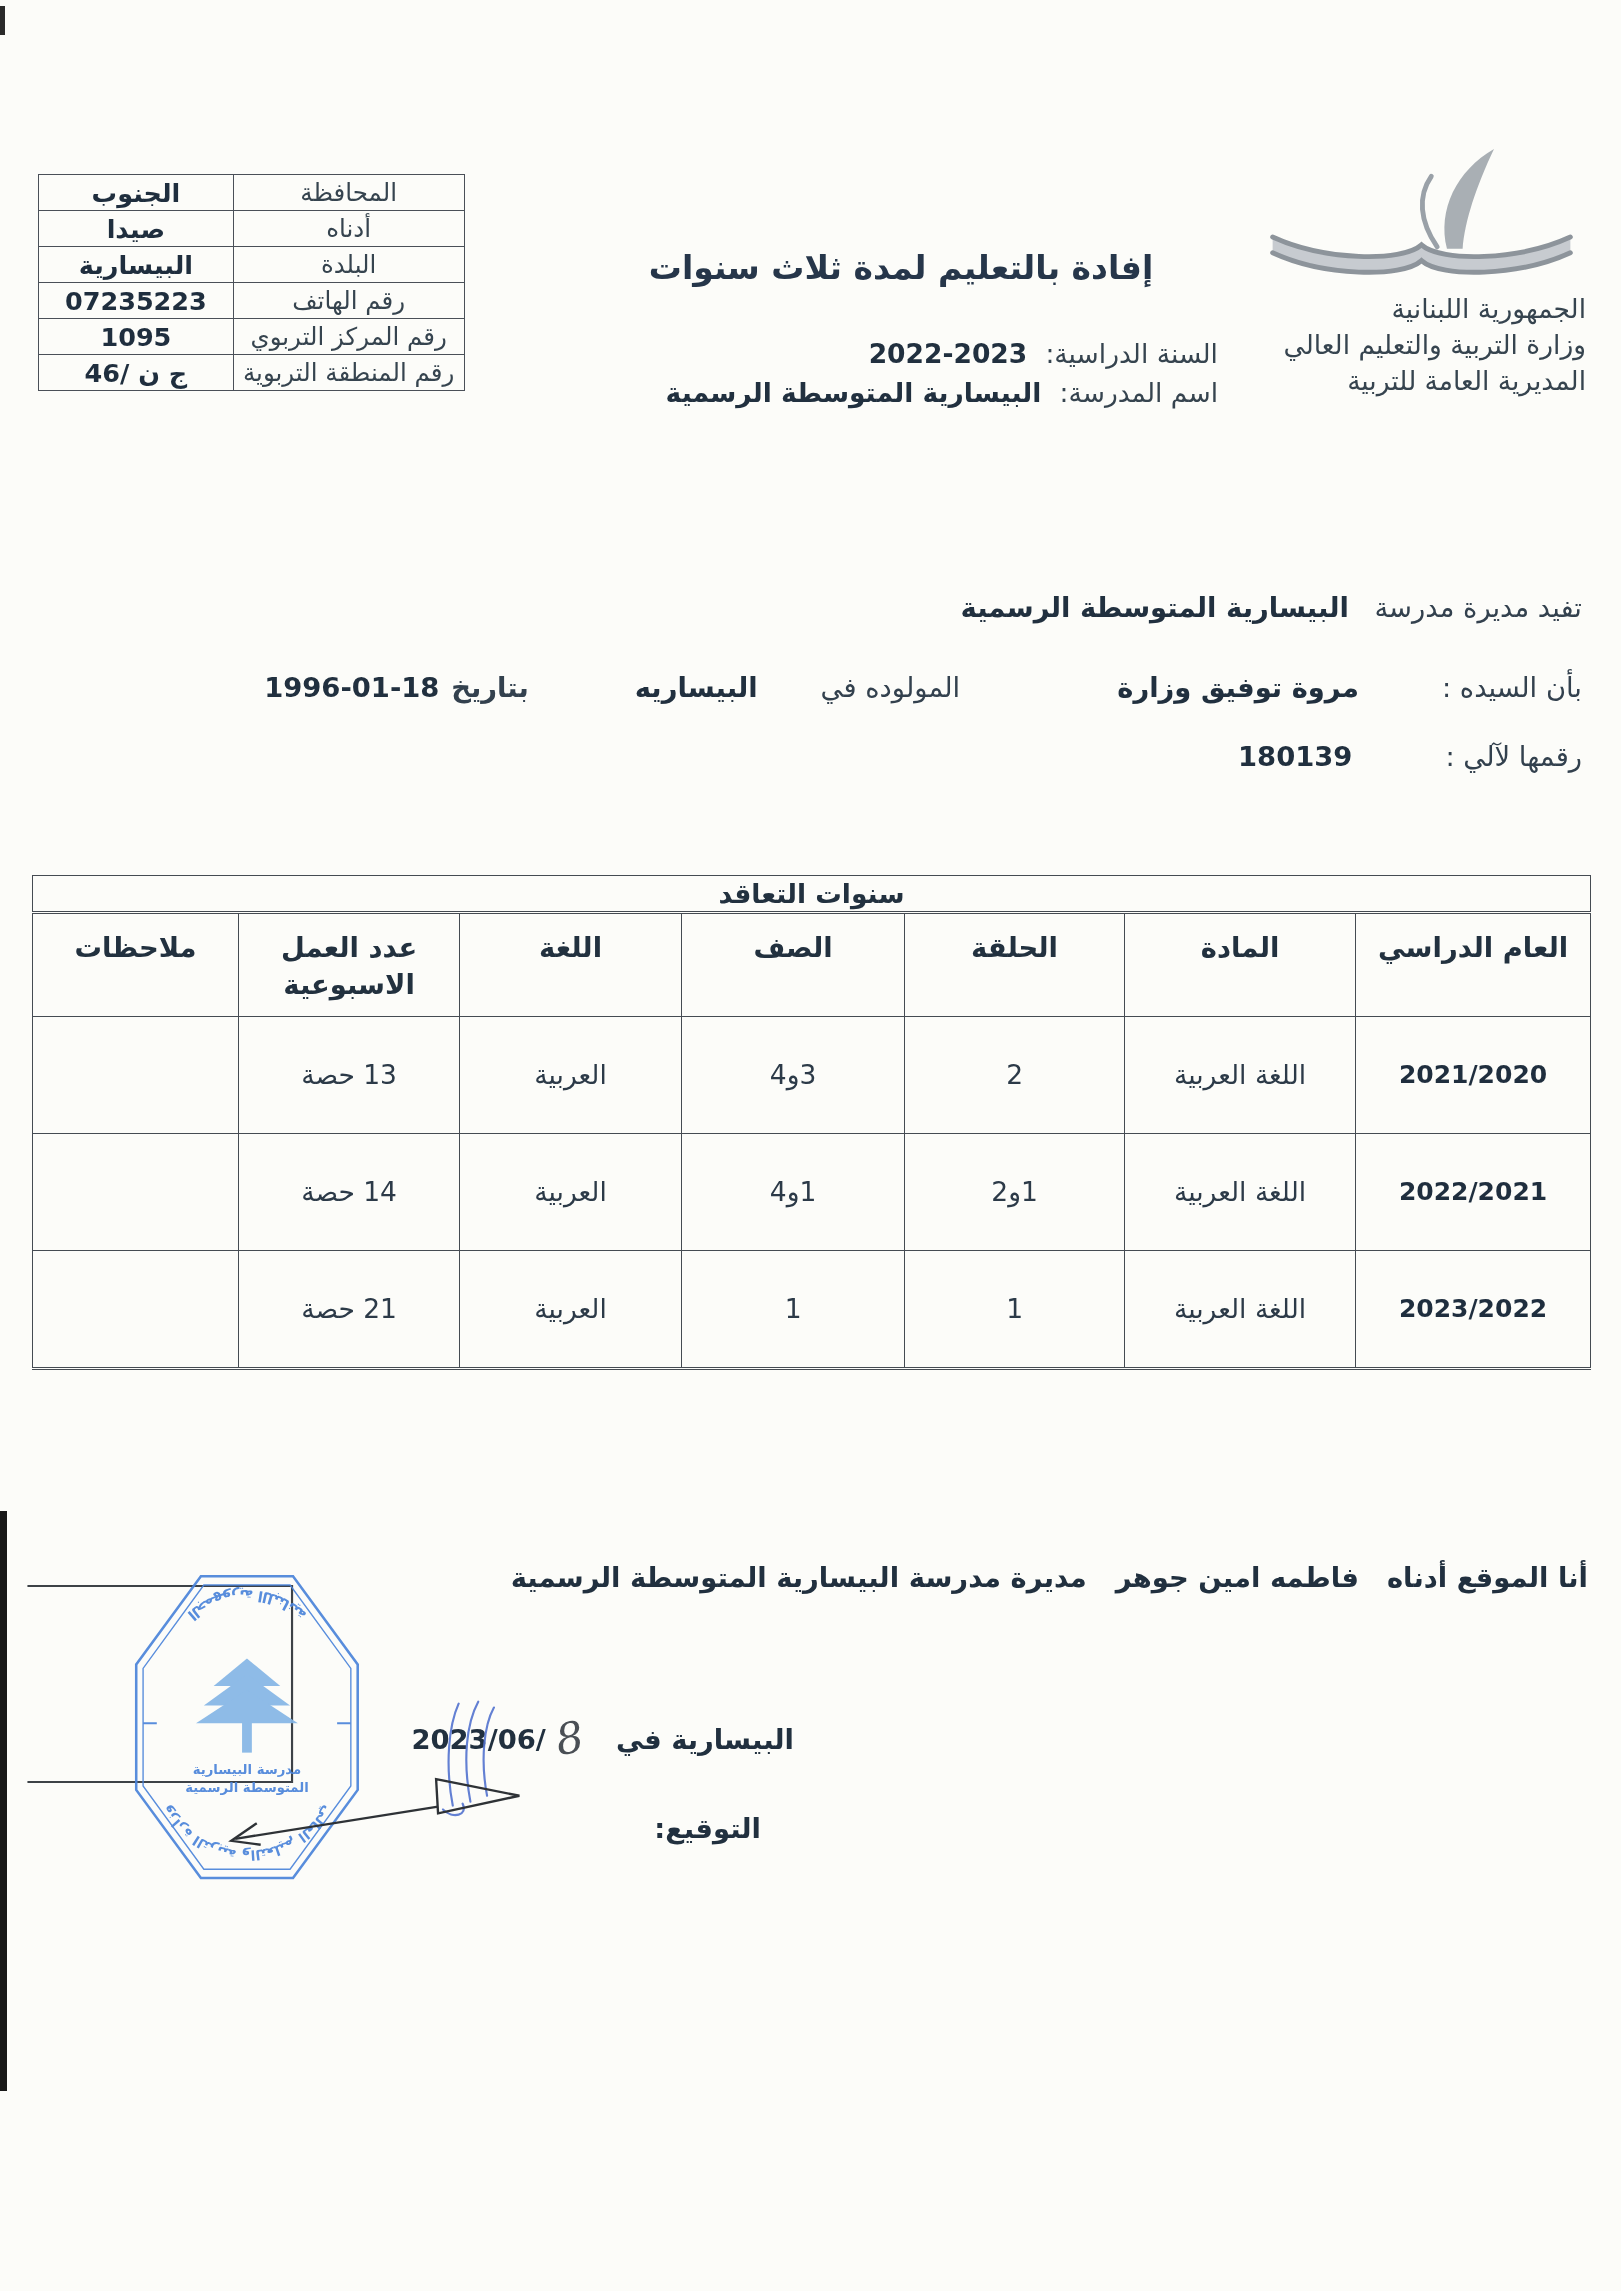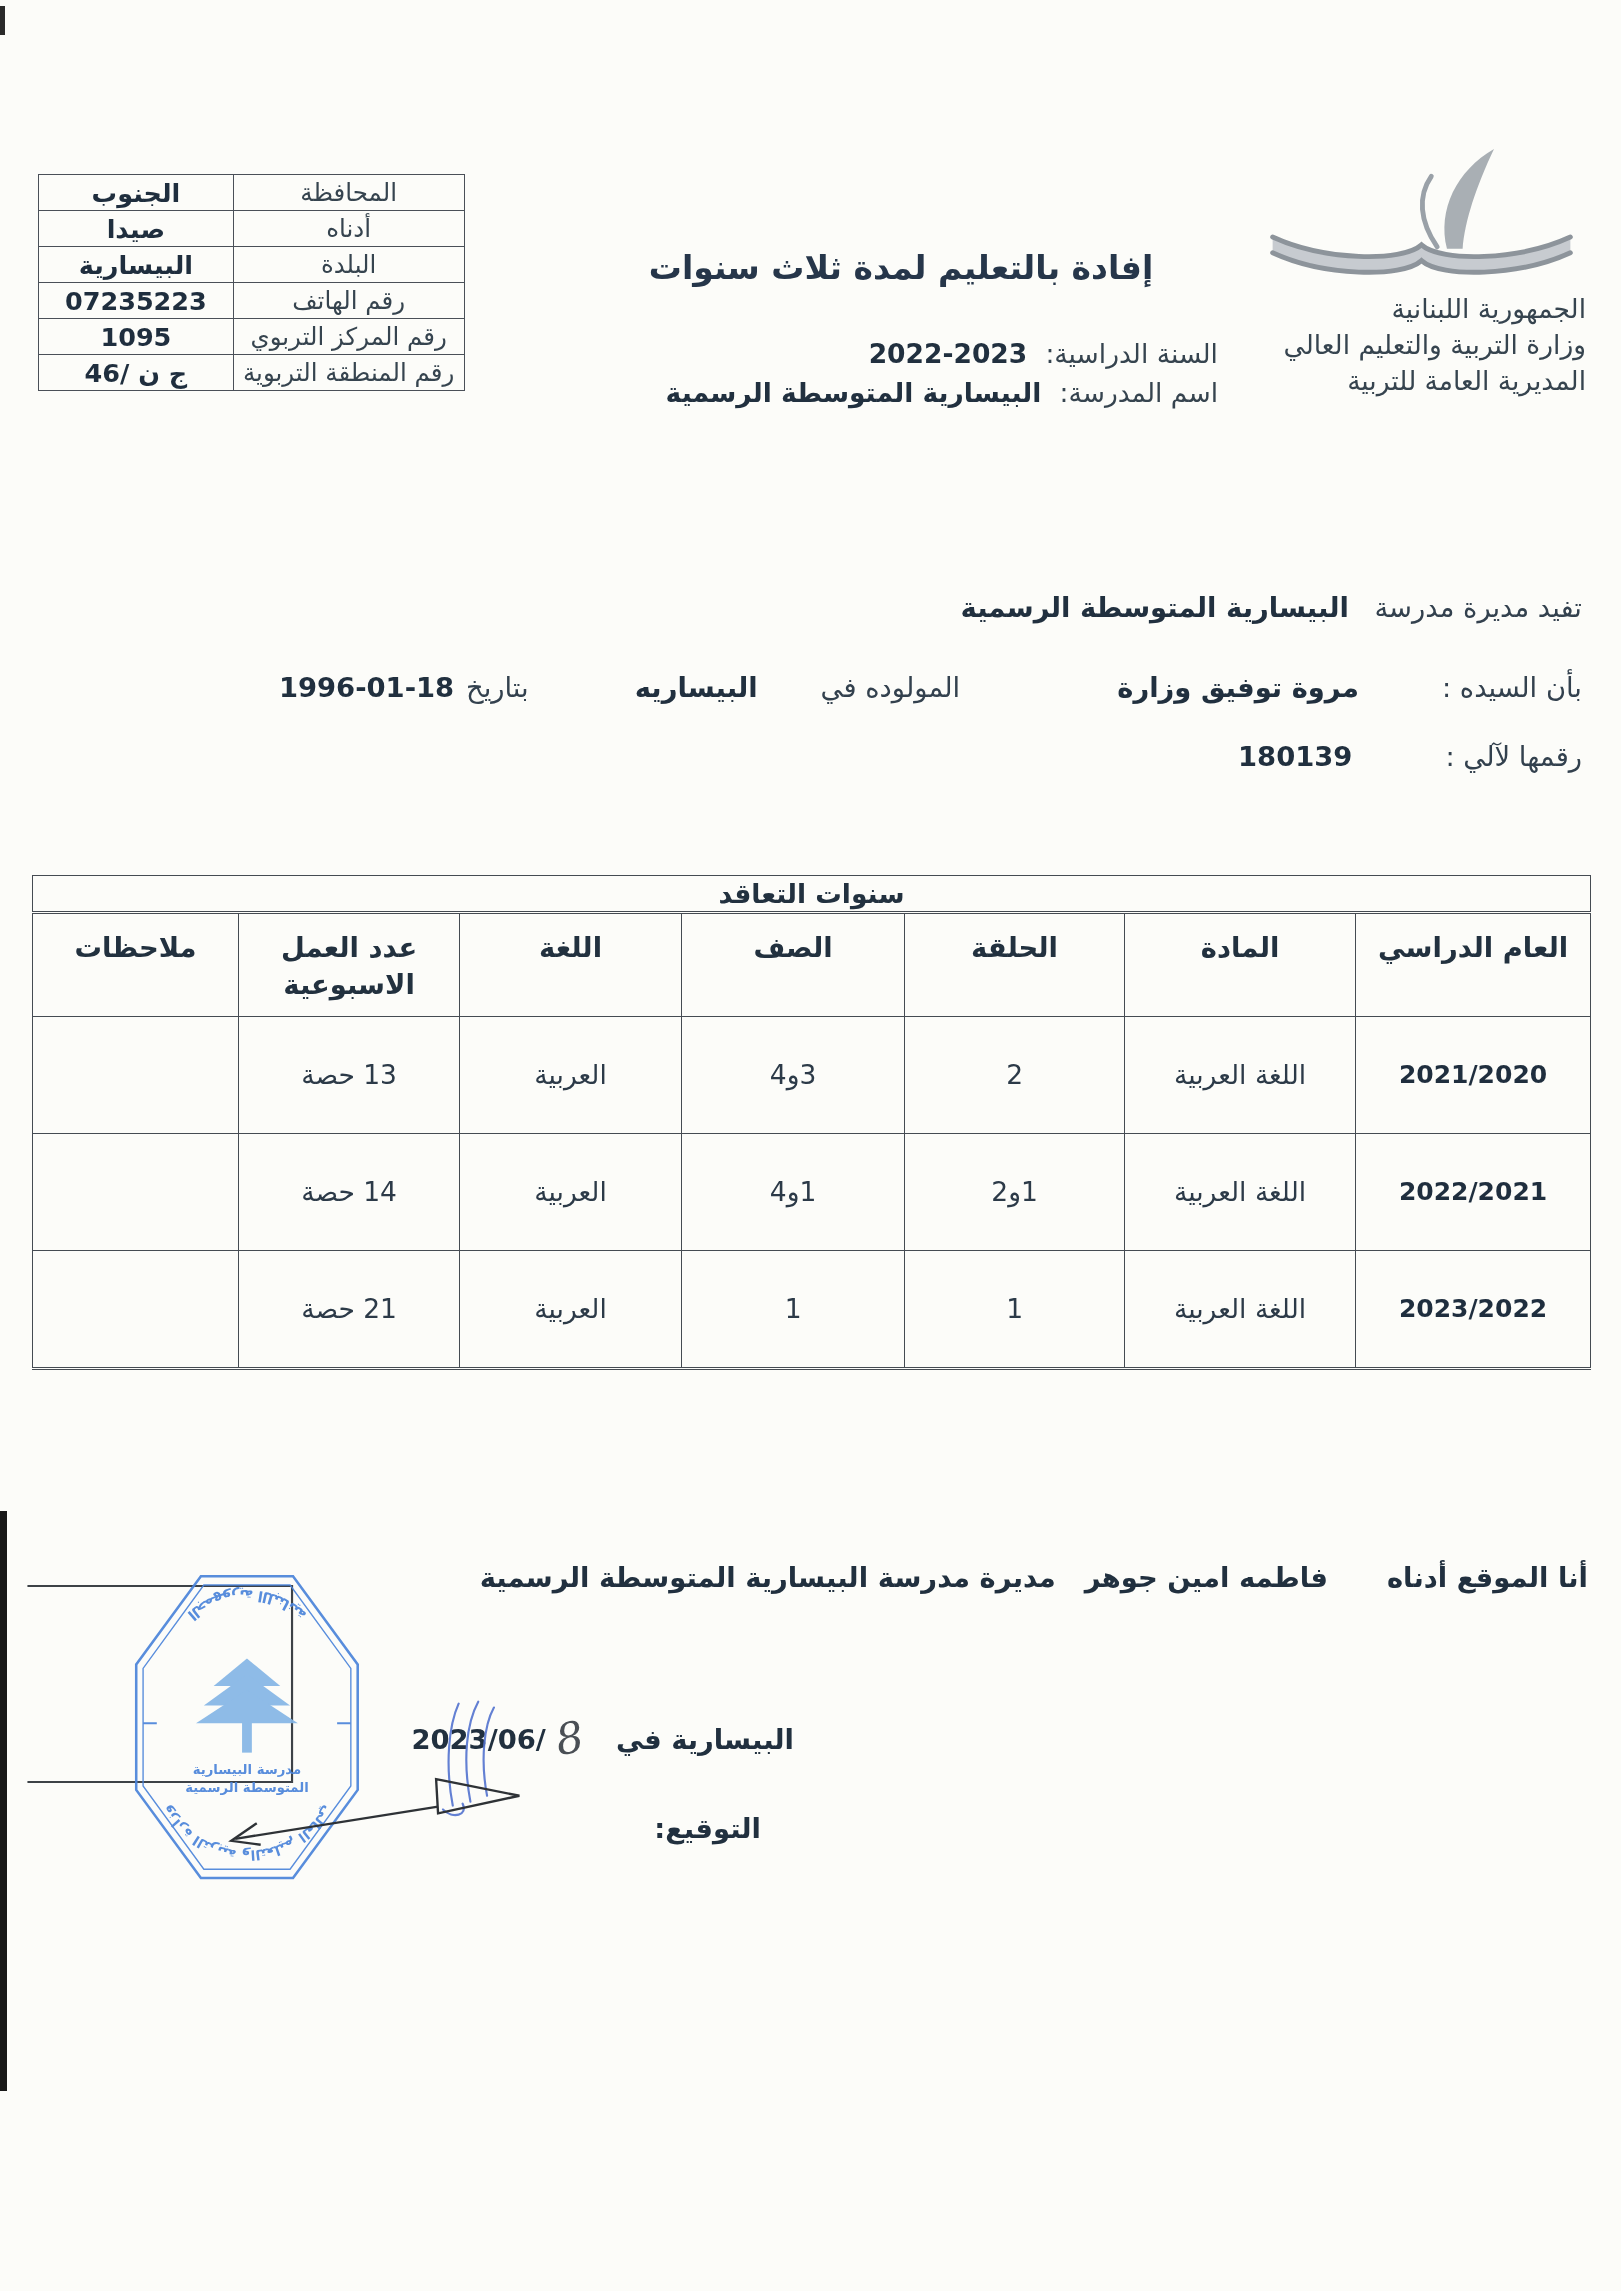--- a/index.html
+++ b/index.html
@@ -119,21 +119,21 @@
   <div class="flexline l1">
     <span style="margin-left:25.5px;">تفيد مديرة مدرسة</span>
     <b>البيسارية المتوسطة الرسمية</b>
   </div>
 
   <div class="flexline l2">
     <span style="margin-left:83px;">بأن السيده :</span>
     <b style="margin-left:157px;">مروة توفيق وزارة</b>
     <span style="margin-left:63px;">المولوده في</span>
     <b style="margin-left:106px;">البيساريه</b>
-    <span style="margin-left:11.8px;">بتاريخ</span>
+    <span style="margin-left:11.8px;font-weight:bold;">بتاريخ</span>
     <b>1996-01-18</b>
   </div>
 
   <div class="flexline l3">
     <span style="margin-left:93px;">رقمها لآلي :</span>
     <b>180139</b>
   </div>
 
   <table class="contract">
     <colgroup>
@@ -182,21 +182,21 @@
         <td class="cell">1</td>
         <td class="cell">1</td>
         <td class="cell">العربية</td>
         <td class="cell">21 حصة</td>
         <td class="cell"></td>
       </tr>
     </tbody>
   </table>
 
   <div class="flexline decl" style="right:33px;">
-    <b style="margin-left:59px;">أنا الموقع أدناه</b>
+    <b style="margin-left:28px;">أنا الموقع أدناه</b>
     <b style="margin-left:29px;">فاطمه امين جوهر</b>
     <b style="margin-left:9.8px;">مديرة مدرسة</b>
     <b>البيسارية المتوسطة الرسمية</b>
   </div>
 
   <div class="dateline">
     <b style="margin-left:33px;">البيسارية  في</b>
     <span class="hand8" style="margin-left:9.8px;">8</span>
     <b dir="ltr">2023/06/</b>
   </div>

